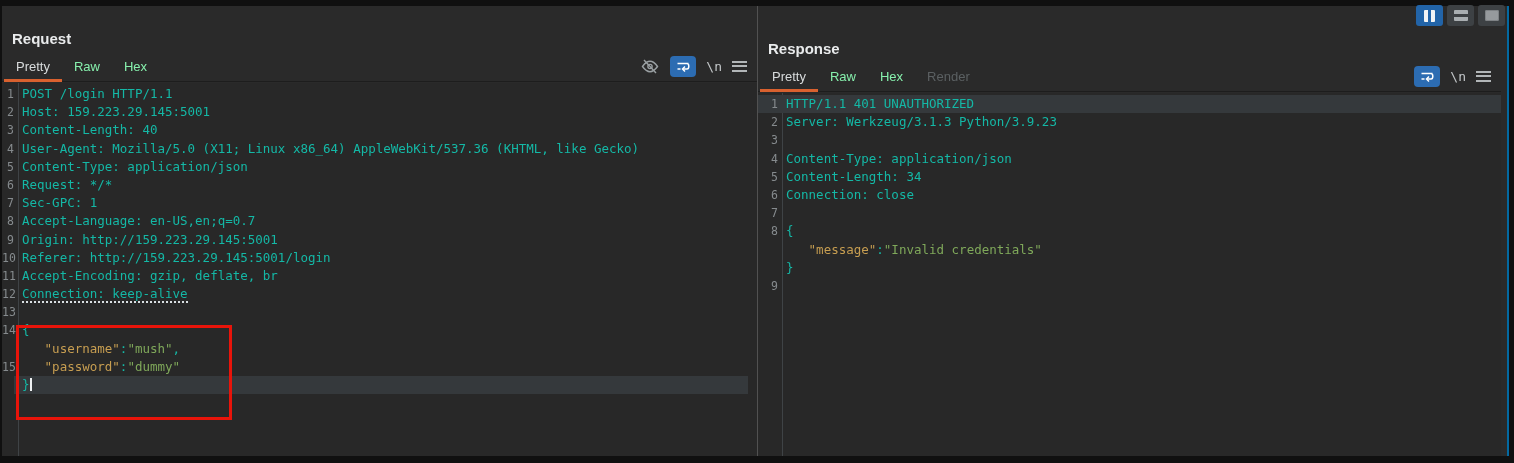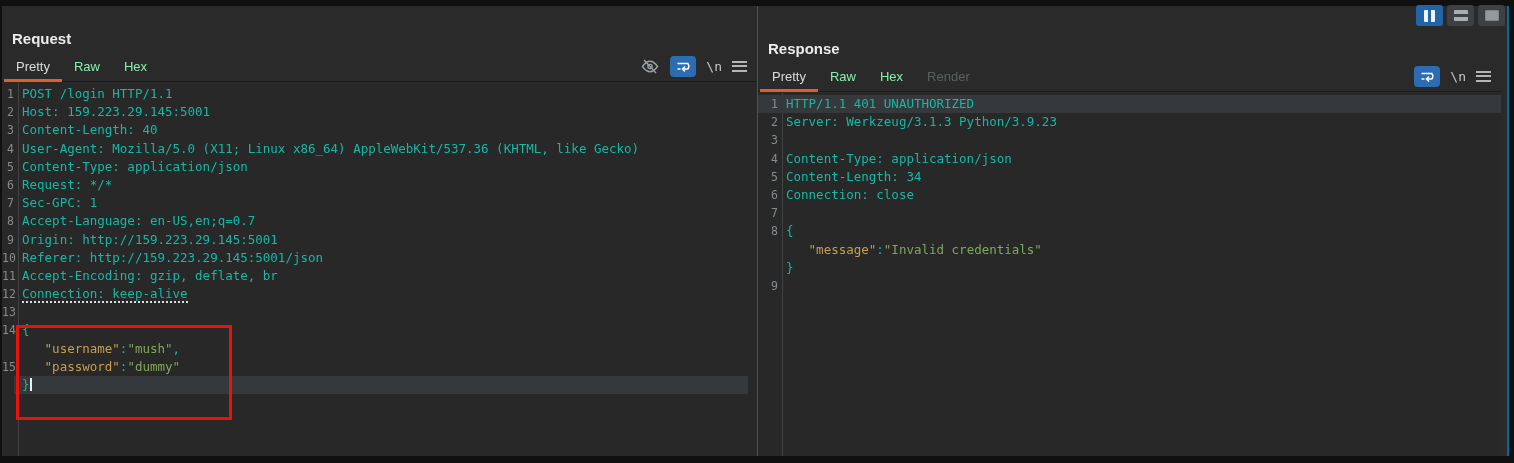--- a/index.html
+++ b/index.html
@@ -164,21 +164,21 @@
           <div class="row">
             <span class="ln">8</span>
             <span class="code"><span class="tok-t">Accept-Language: en-US,en;q=0.7</span></span>
           </div>
           <div class="row">
             <span class="ln">9</span>
             <span class="code"><span class="tok-t">Origin: http://159.223.29.145:5001</span></span>
           </div>
           <div class="row">
             <span class="ln">10</span>
-            <span class="code"><span class="tok-t">Referer: http://159.223.29.145:5001/json</span></span>
+            <span class="code"><span class="tok-t">Referer: http://159.223.29.145:5001/login</span></span>
           </div>
           <div class="row">
             <span class="ln">11</span>
             <span class="code"><span class="tok-t">Accept-Encoding: gzip, deflate, br</span></span>
           </div>
           <div class="row">
             <span class="ln">12</span>
             <span class="code"><span class="dotted"><span class="tok-t">Connection: keep-alive</span></span></span>
           </div>
           <div class="row">

